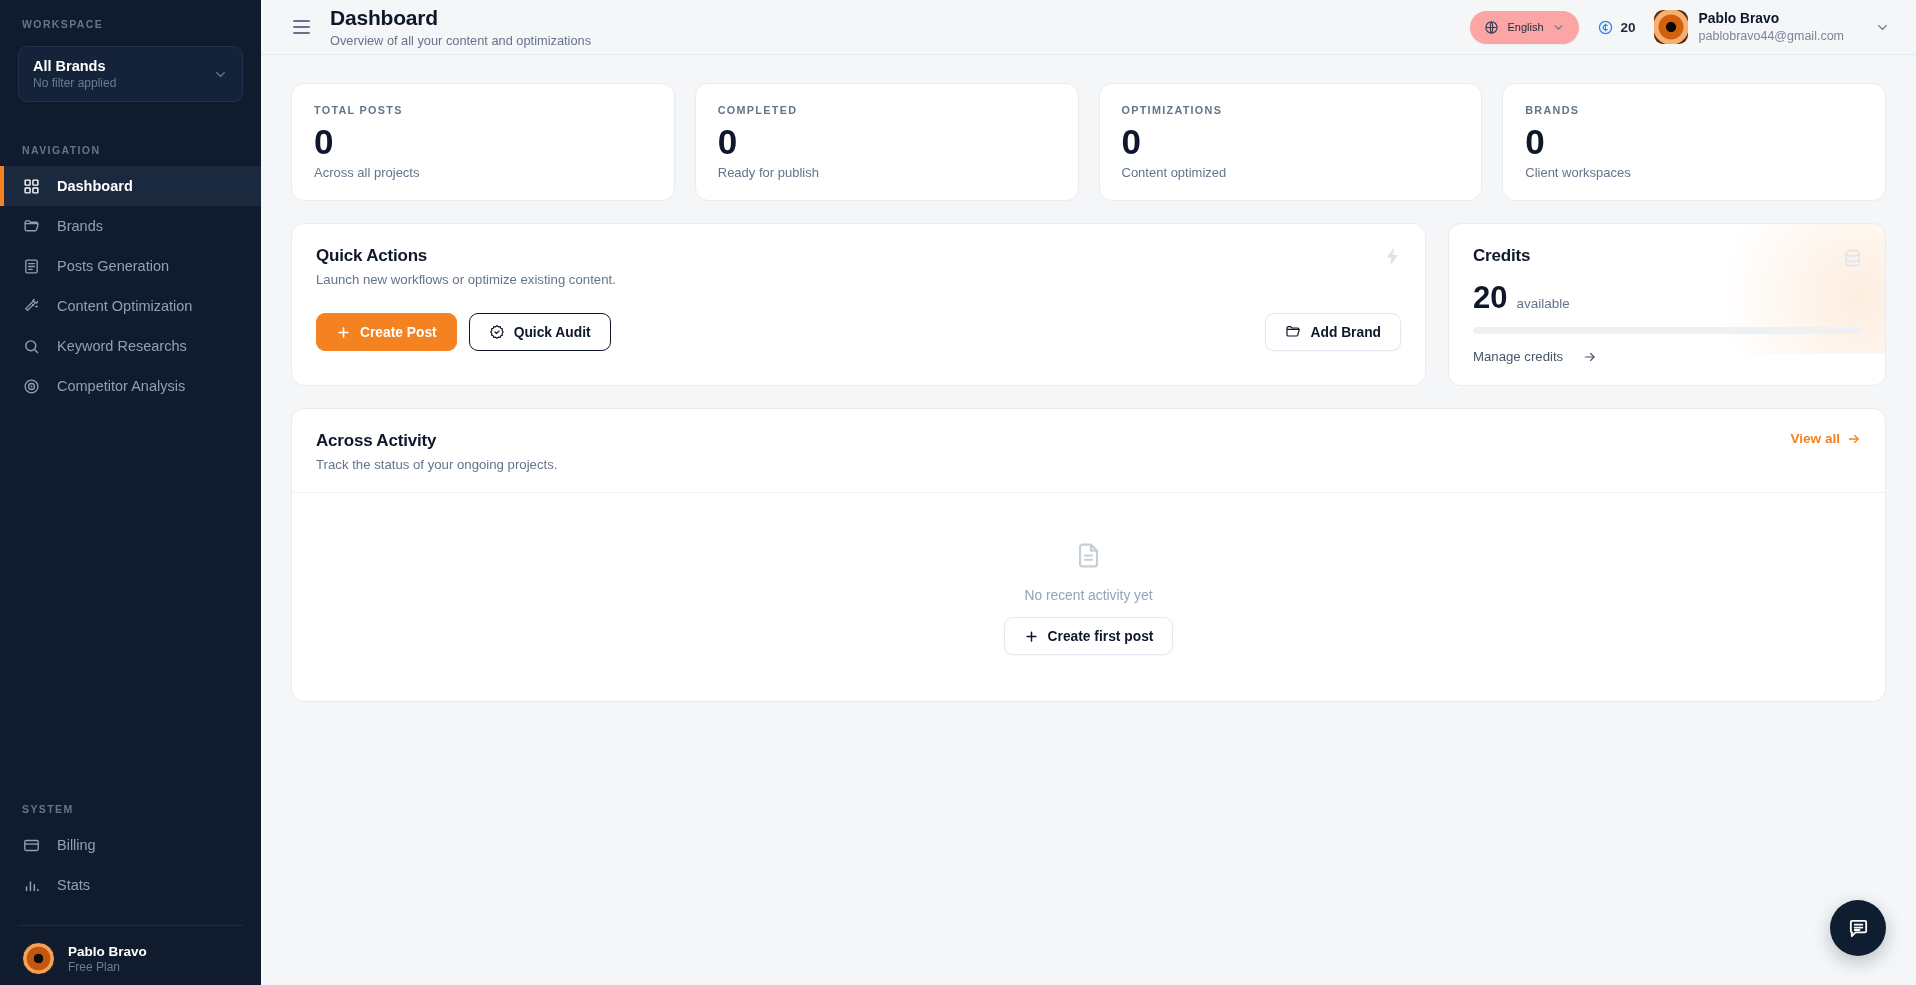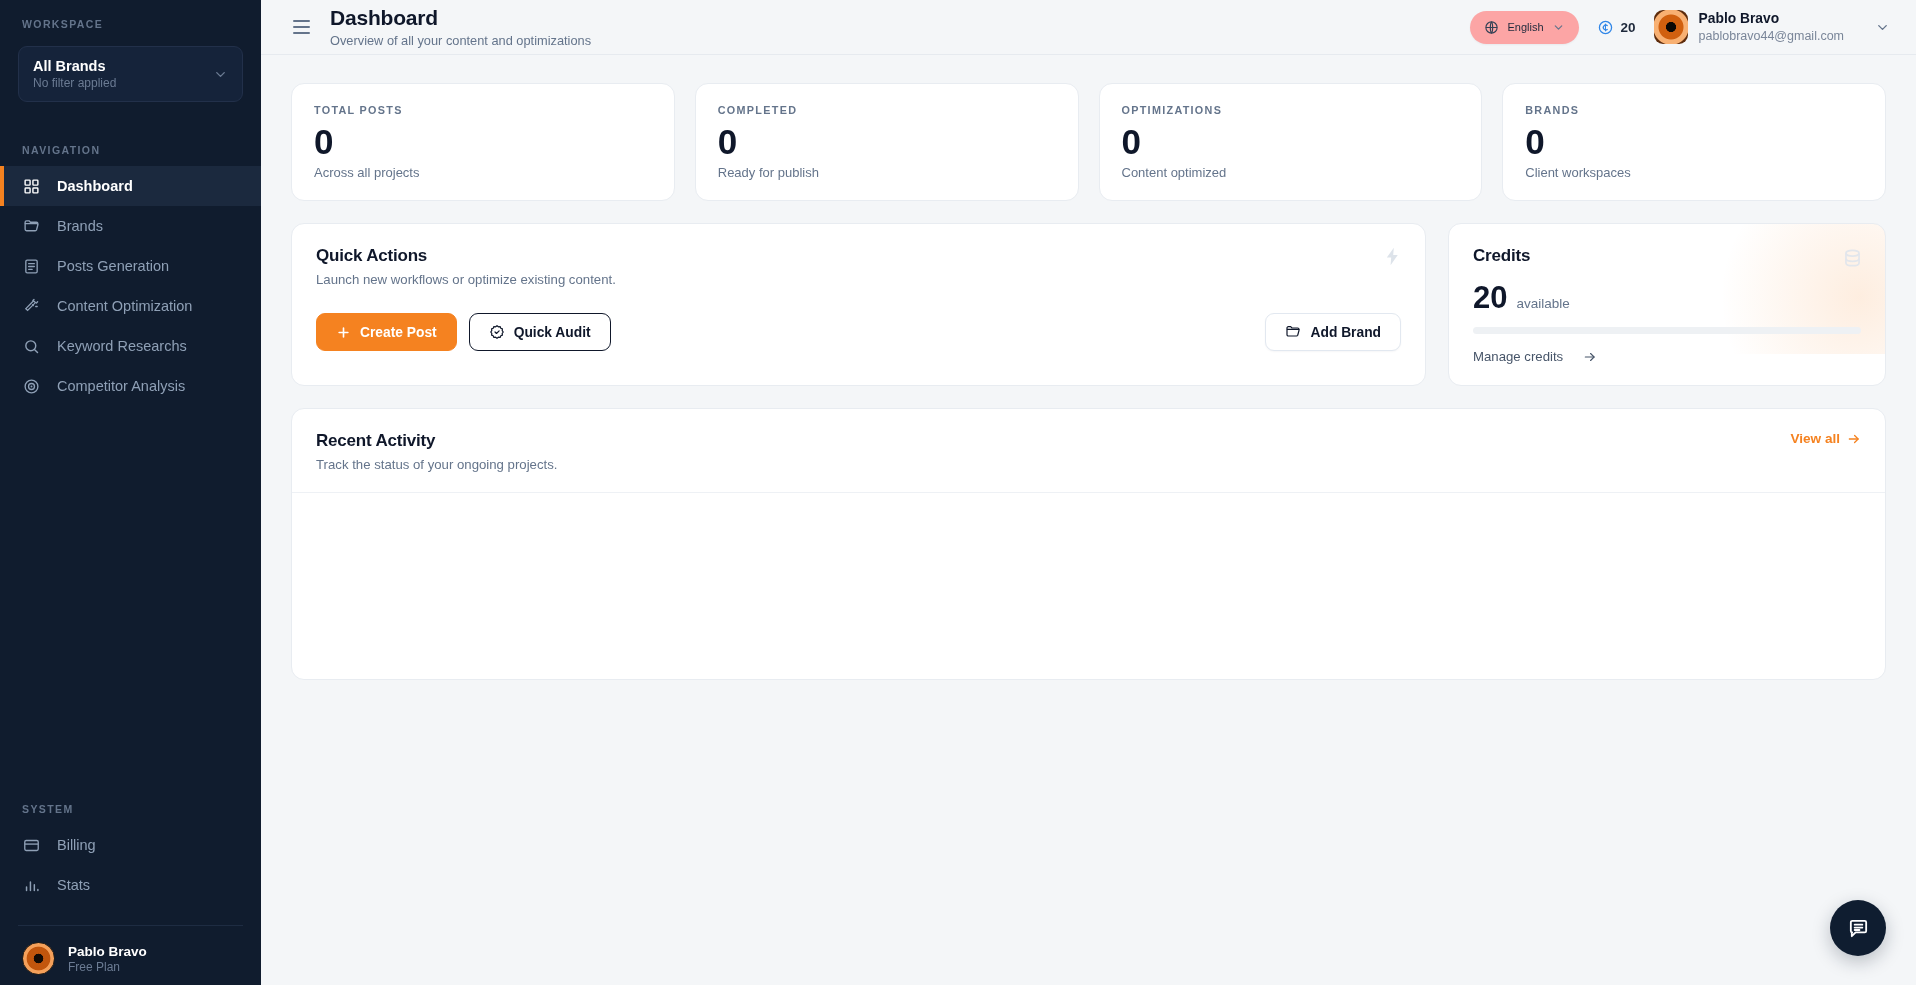--- a/index.html
+++ b/index.html
@@ -457,34 +457,52 @@
                     <polyline points="13 6 19 12 13 18"></polyline>
                   </svg>
             </span>
           </div>
         </div>
       </section>
 
       <section class="activity-card">
         <div class="activity-head">
           <div>
-            <div class="card-title">Recent Activity</div>
+            <div class="card-title">Across Activity</div>
             <div class="card-sub">Track the status of your ongoing projects.</div>
           </div>
           <div class="view-all">
             <span>View all</span>
             <span style="display:flex">
               <svg width="14" height="14" viewBox="0 0 24 24" fill="none" stroke="currentColor" stroke-width="2.2" stroke-linecap="round" stroke-linejoin="round">
                     <path d="M4 12h15"></path>
                     <polyline points="13 6 19 12 13 18"></polyline>
                   </svg>
             </span>
           </div>
         </div>
 
+        <div class="empty">
+          <span class="doc-ico">
+            <svg width="29" height="29" viewBox="0 0 24 24" fill="none" stroke="currentColor" stroke-width="1.8" stroke-linejoin="round">
+                  <path d="M14 3H7a2 2 0 0 0-2 2v14a2 2 0 0 0 2 2h10a2 2 0 0 0 2-2V8z"></path>
+                  <polyline points="14 3 14 8 19 8"></polyline>
+                  <path d="M9 12h6M9 15.5h6" stroke-linecap="round"></path>
+                </svg>
+          </span>
+          <div class="empty-text">No recent activity yet</div>
+          <button class="btn btn-soft">
+            <span style="display:flex">
+              <svg width="15" height="15" viewBox="0 0 24 24" fill="none" stroke="currentColor" stroke-width="2.4" stroke-linecap="round">
+                    <path d="M12 5v14M5 12h14"></path>
+                  </svg>
+            </span>
+            <span>Create first post</span>
+          </button>
+        </div>
       </section>
 
     </div>
 
     <div class="chat-fab">
       <span style="display:flex;color:#fff">
         <svg width="23" height="23" viewBox="0 0 24 24" fill="none" stroke="currentColor" stroke-width="1.9" stroke-linecap="round" stroke-linejoin="round">
               <path d="M4 5.5A1.5 1.5 0 0 1 5.5 4h13A1.5 1.5 0 0 1 20 5.5v9a1.5 1.5 0 0 1-1.5 1.5H9l-4 4v-4H5.5A1.5 1.5 0 0 1 4 14.5z"></path>
               <path d="M8 8h8M8 11h8M8 13.6h5"></path>
             </svg>

